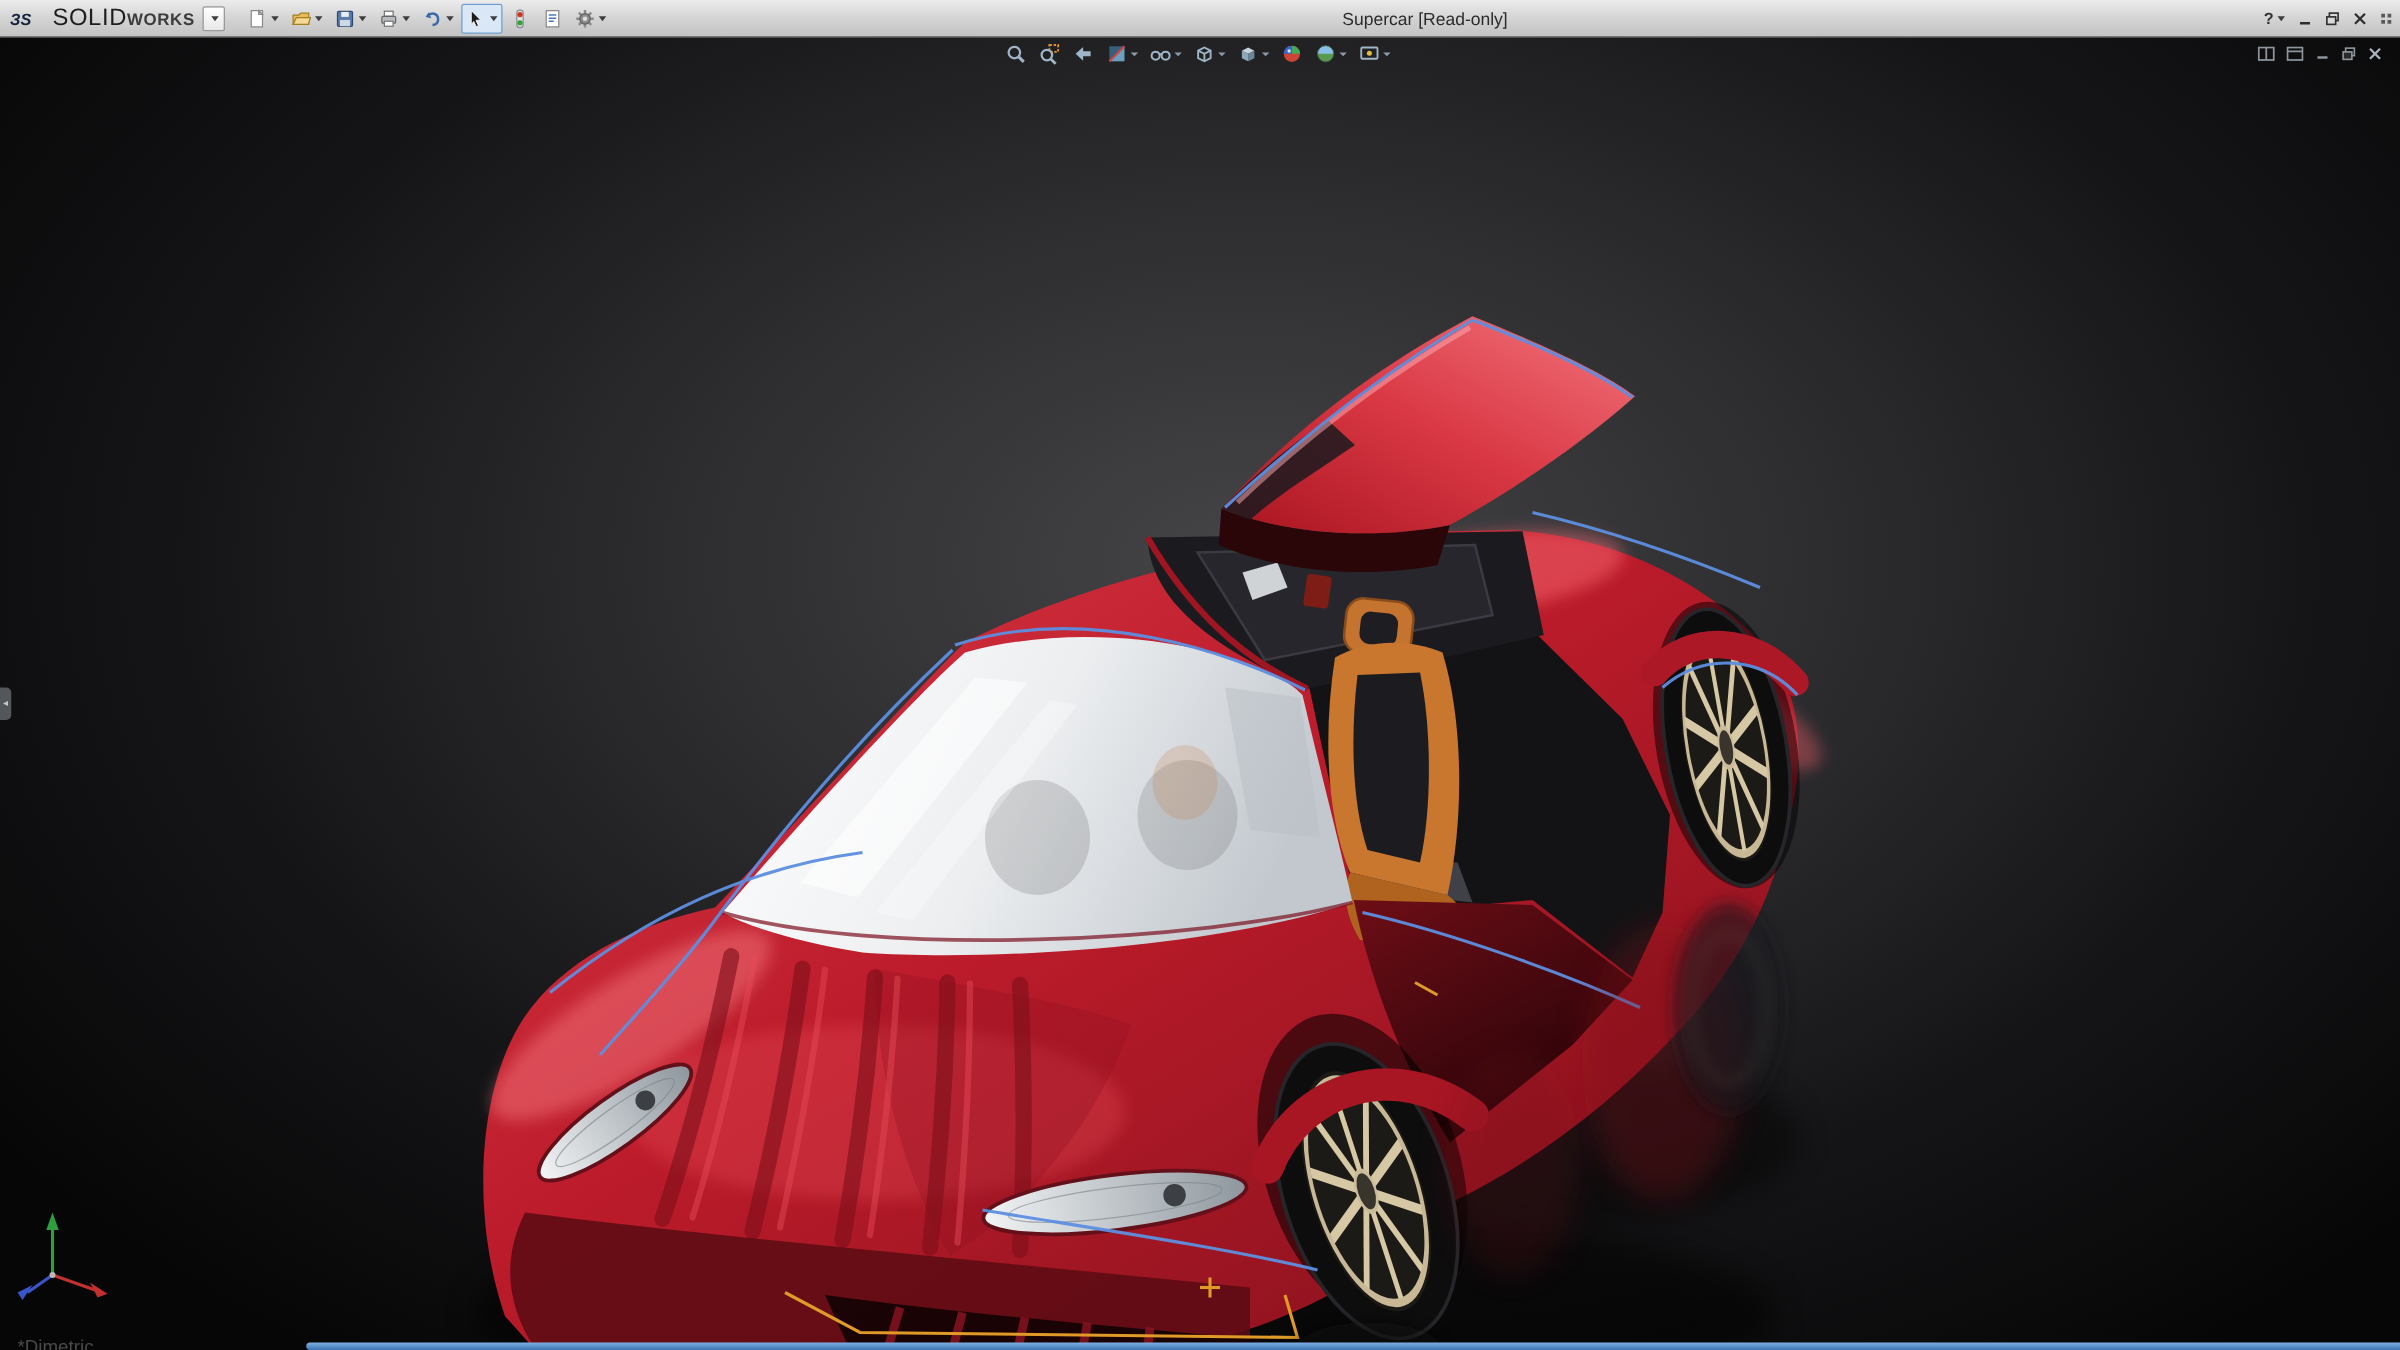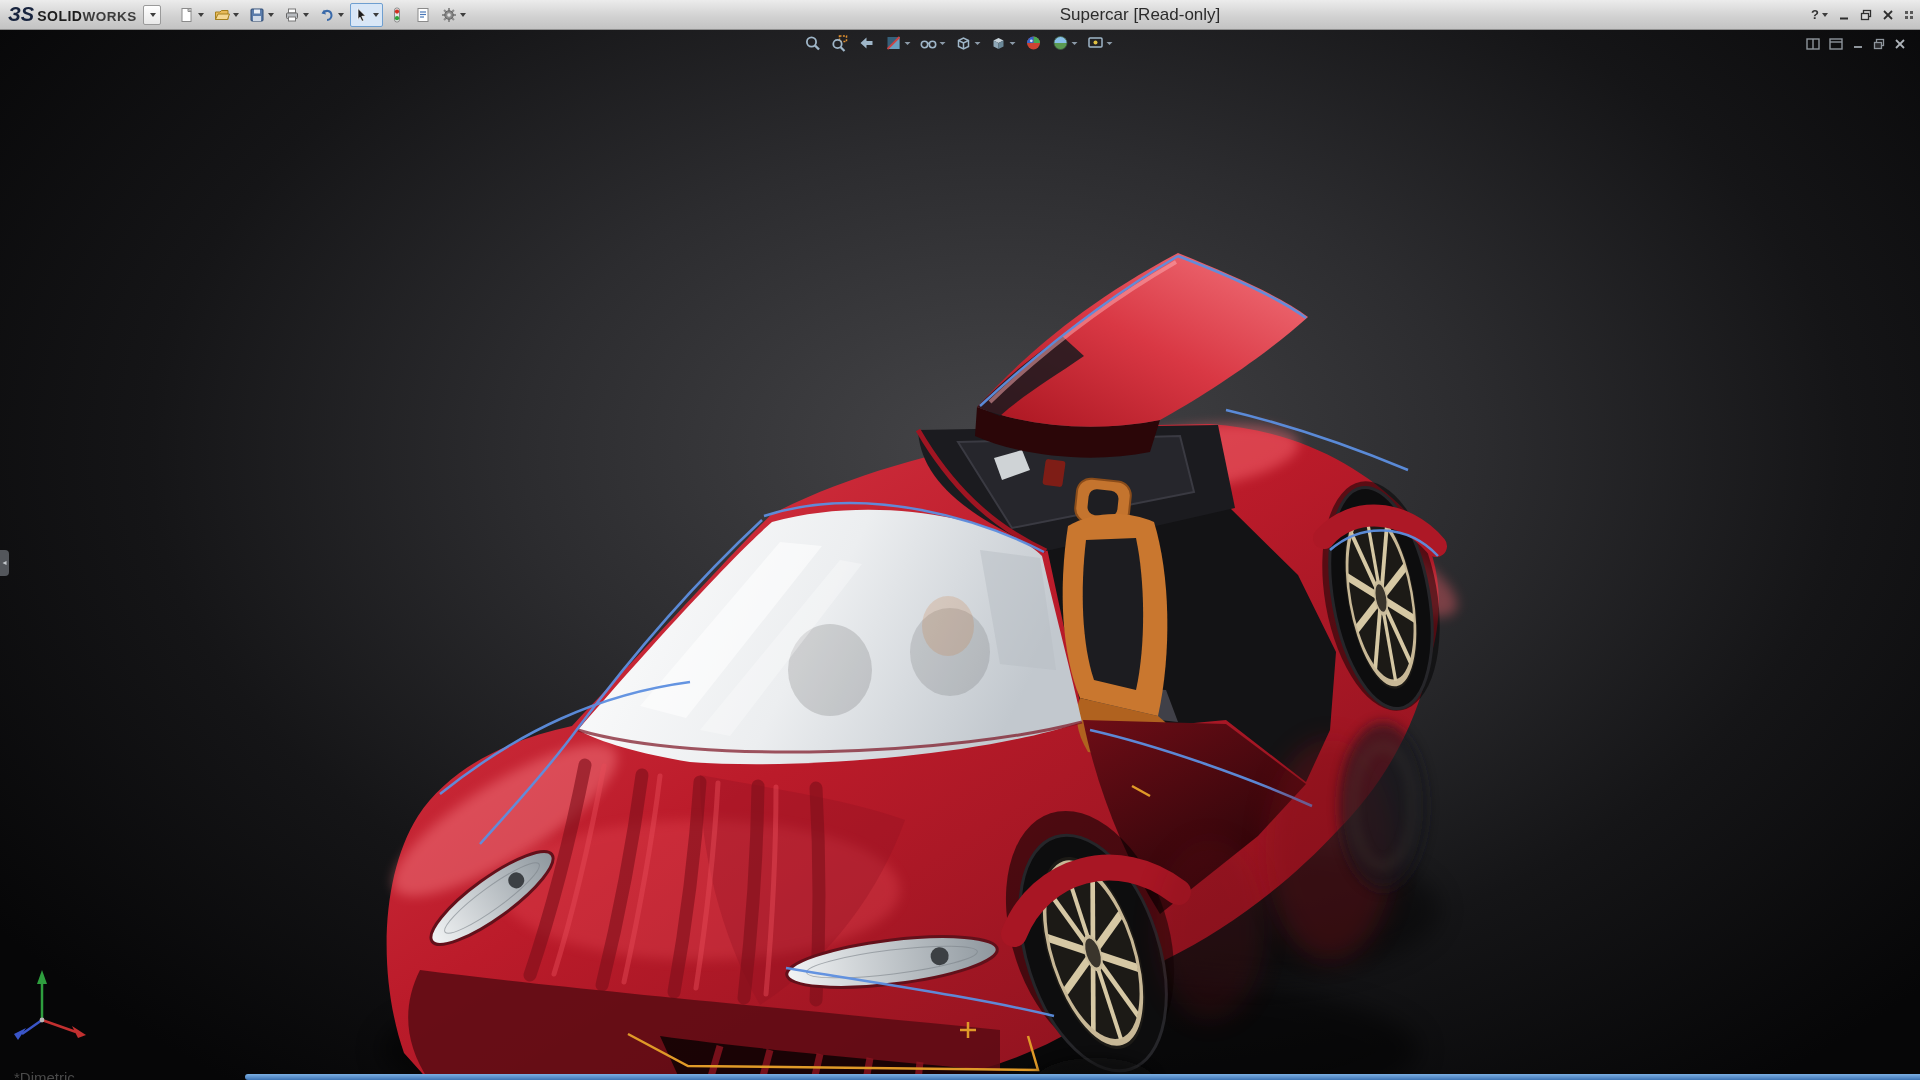--- a/index.html
+++ b/index.html
@@ -7,40 +7,40 @@
               font-family:"Liberation Sans", sans-serif; }
 
   
   .titlebar{
     height:30px; width:100%;
     background:linear-gradient(#ececec,#d2d2d2 55%,#c3c3c3);
     border-bottom:1px solid #8f8f8f;
     display:flex; align-items:center; position:relative; z-index:5;
   }
   .logo{ display:flex; align-items:baseline; padding:0 6px 0 8px; cursor:default; }
-  .logo-mark{ font-weight:bold; font-style:italic; font-size:20px; color:#17233d; margin-right:3px; }
-  .logo-bold{ font-weight:bold; font-size:14px; color:#1d1d1d; letter-spacing:.5px; }
+  .logo-mark{ font-weight:bold; font-style:italic; font-size:13px; color:#17233d; margin-right:17px; }
+  .logo-bold{ font-weight:normal; font-size:19px; color:#1d1d1d; letter-spacing:.5px; }
   .logo-light{ font-weight:bold; font-size:13.5px; color:#3c3c3c; letter-spacing:.5px; }
   .menu-expand{
     width:18px; height:20px; background:linear-gradient(#ffffff,#e8e8e8);
     border:1px solid #9a9a9a; border-radius:2px; display:flex; align-items:center;
     justify-content:center; margin-right:14px;
   }
   .tb-row{ display:flex; align-items:center; gap:2px; }
   .tb-btn{
     height:24px; display:flex; align-items:center; padding:0 3px; border:1px solid transparent;
     border-radius:2px;
   }
   .tb-btn.pressed{ background:#d9e7f7; border-color:#6f9fd0; }
   .tb-btn svg{ display:block; }
   .dd{ width:0; height:0; border-left:3.5px solid transparent; border-right:3.5px solid transparent;
        border-top:4px solid #3d3d3d; margin-left:3px; }
   .title-text{
     position:absolute; left:1140px; transform:translateX(-50%);
-    font-size:17px; color:#2b2b2b; white-space:nowrap;
+    font-size:14px; color:#2b2b2b; white-space:nowrap;
   }
   .win-ctrls{ margin-left:auto; display:flex; align-items:center; gap:10px; padding-right:6px; }
   .help-glyph{ font-size:13px; font-weight:bold; color:#333; }
   .wc-btn{ display:flex; align-items:center; }
 
   
   .viewport{
     position:relative; width:1920px; height:1050px;
     background:radial-gradient(ellipse 1250px 800px at 52% 40%, #454548 0%, #2c2c2f 38%, #151517 68%, #060607 100%);
     overflow:hidden;

